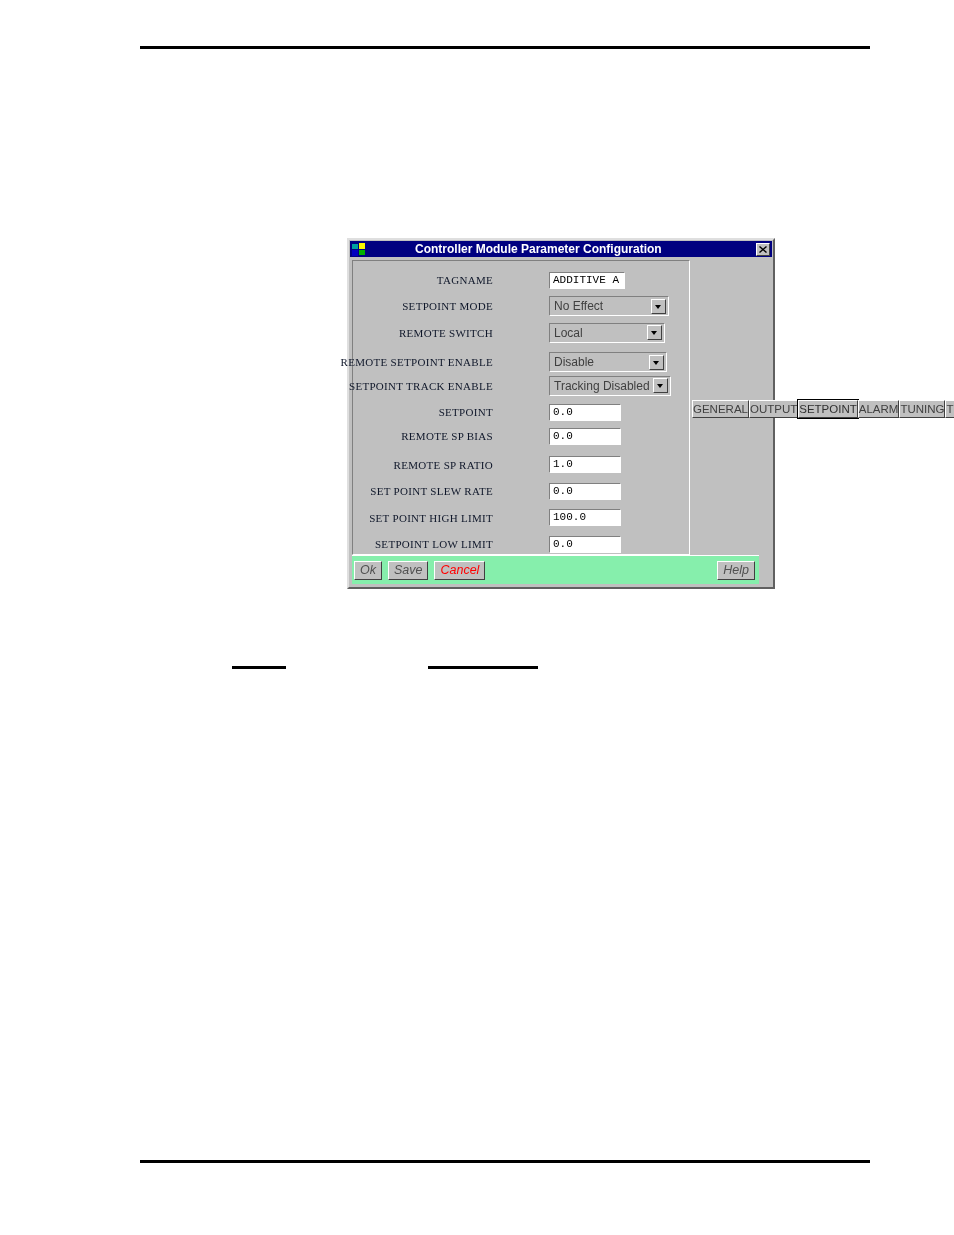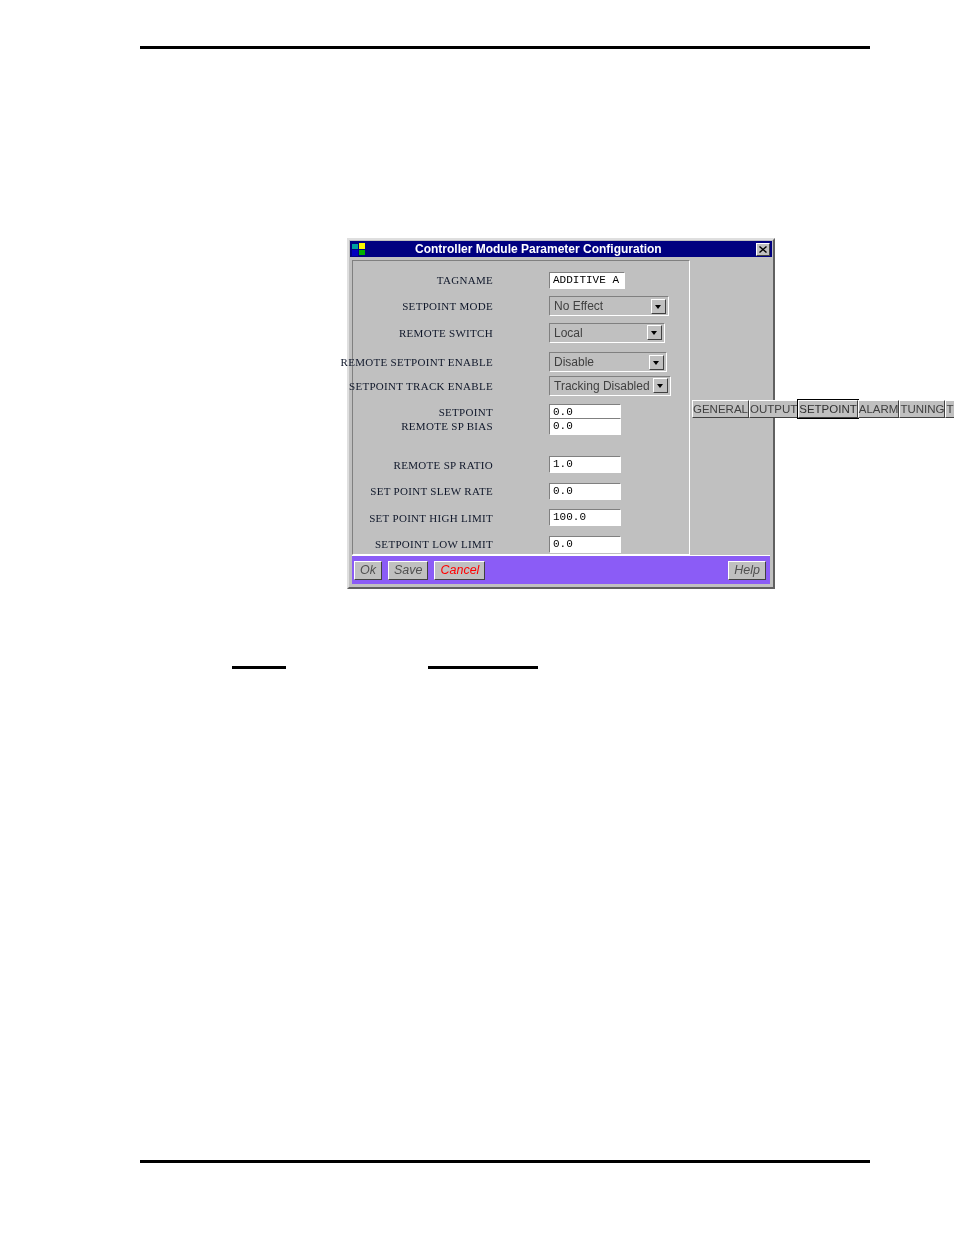--- a/index.html
+++ b/index.html
@@ -235,24 +235,24 @@
   .tab-button.active {
     outline: 1px solid #000000;
     outline-offset: 0px;
     color: #303030;
   }
 
   
   #bottom-bar {
     position: absolute;
     left: 3px;
-    right: 3px;
+    right: 14px;
     bottom: 3px;
     height: 28px;
-    background: #8b5cf6;
+    background: #86efac;
     border-top: 1px solid #ffffff;
     display: flex;
     align-items: center;
     padding: 0 2px;
   }
   .cmd-button {
     height: 19px;
     min-width: 26px;
     margin-right: 6px;
     padding: 0 5px;
@@ -332,21 +332,21 @@
           <div class="field-label">SETPOINT TRACK ENABLE</div>
           <div class="combo" style="width: 122px;">
             <span class="combo-text">Tracking Disabled</span>
             <span class="combo-arrow"></span>
           </div>
         </div>
         <div class="field-row" style="top: 140px;">
           <div class="field-label">SETPOINT</div>
           <div class="text-input" style="width: 72px;">0.0</div>
         </div>
-        <div class="field-row" style="top: 154px;">
+        <div class="field-row" style="top: 164px;">
           <div class="field-label">REMOTE SP BIAS</div>
           <div class="text-input" style="width: 72px;">0.0</div>
         </div>
         <div class="field-row" style="top: 192.8px;">
           <div class="field-label">REMOTE SP RATIO</div>
           <div class="text-input" style="width: 72px;">1.0</div>
         </div>
         <div class="field-row" style="top: 219.2px;">
           <div class="field-label">SET POINT SLEW RATE</div>
           <div class="text-input" style="width: 72px;">0.0</div>

